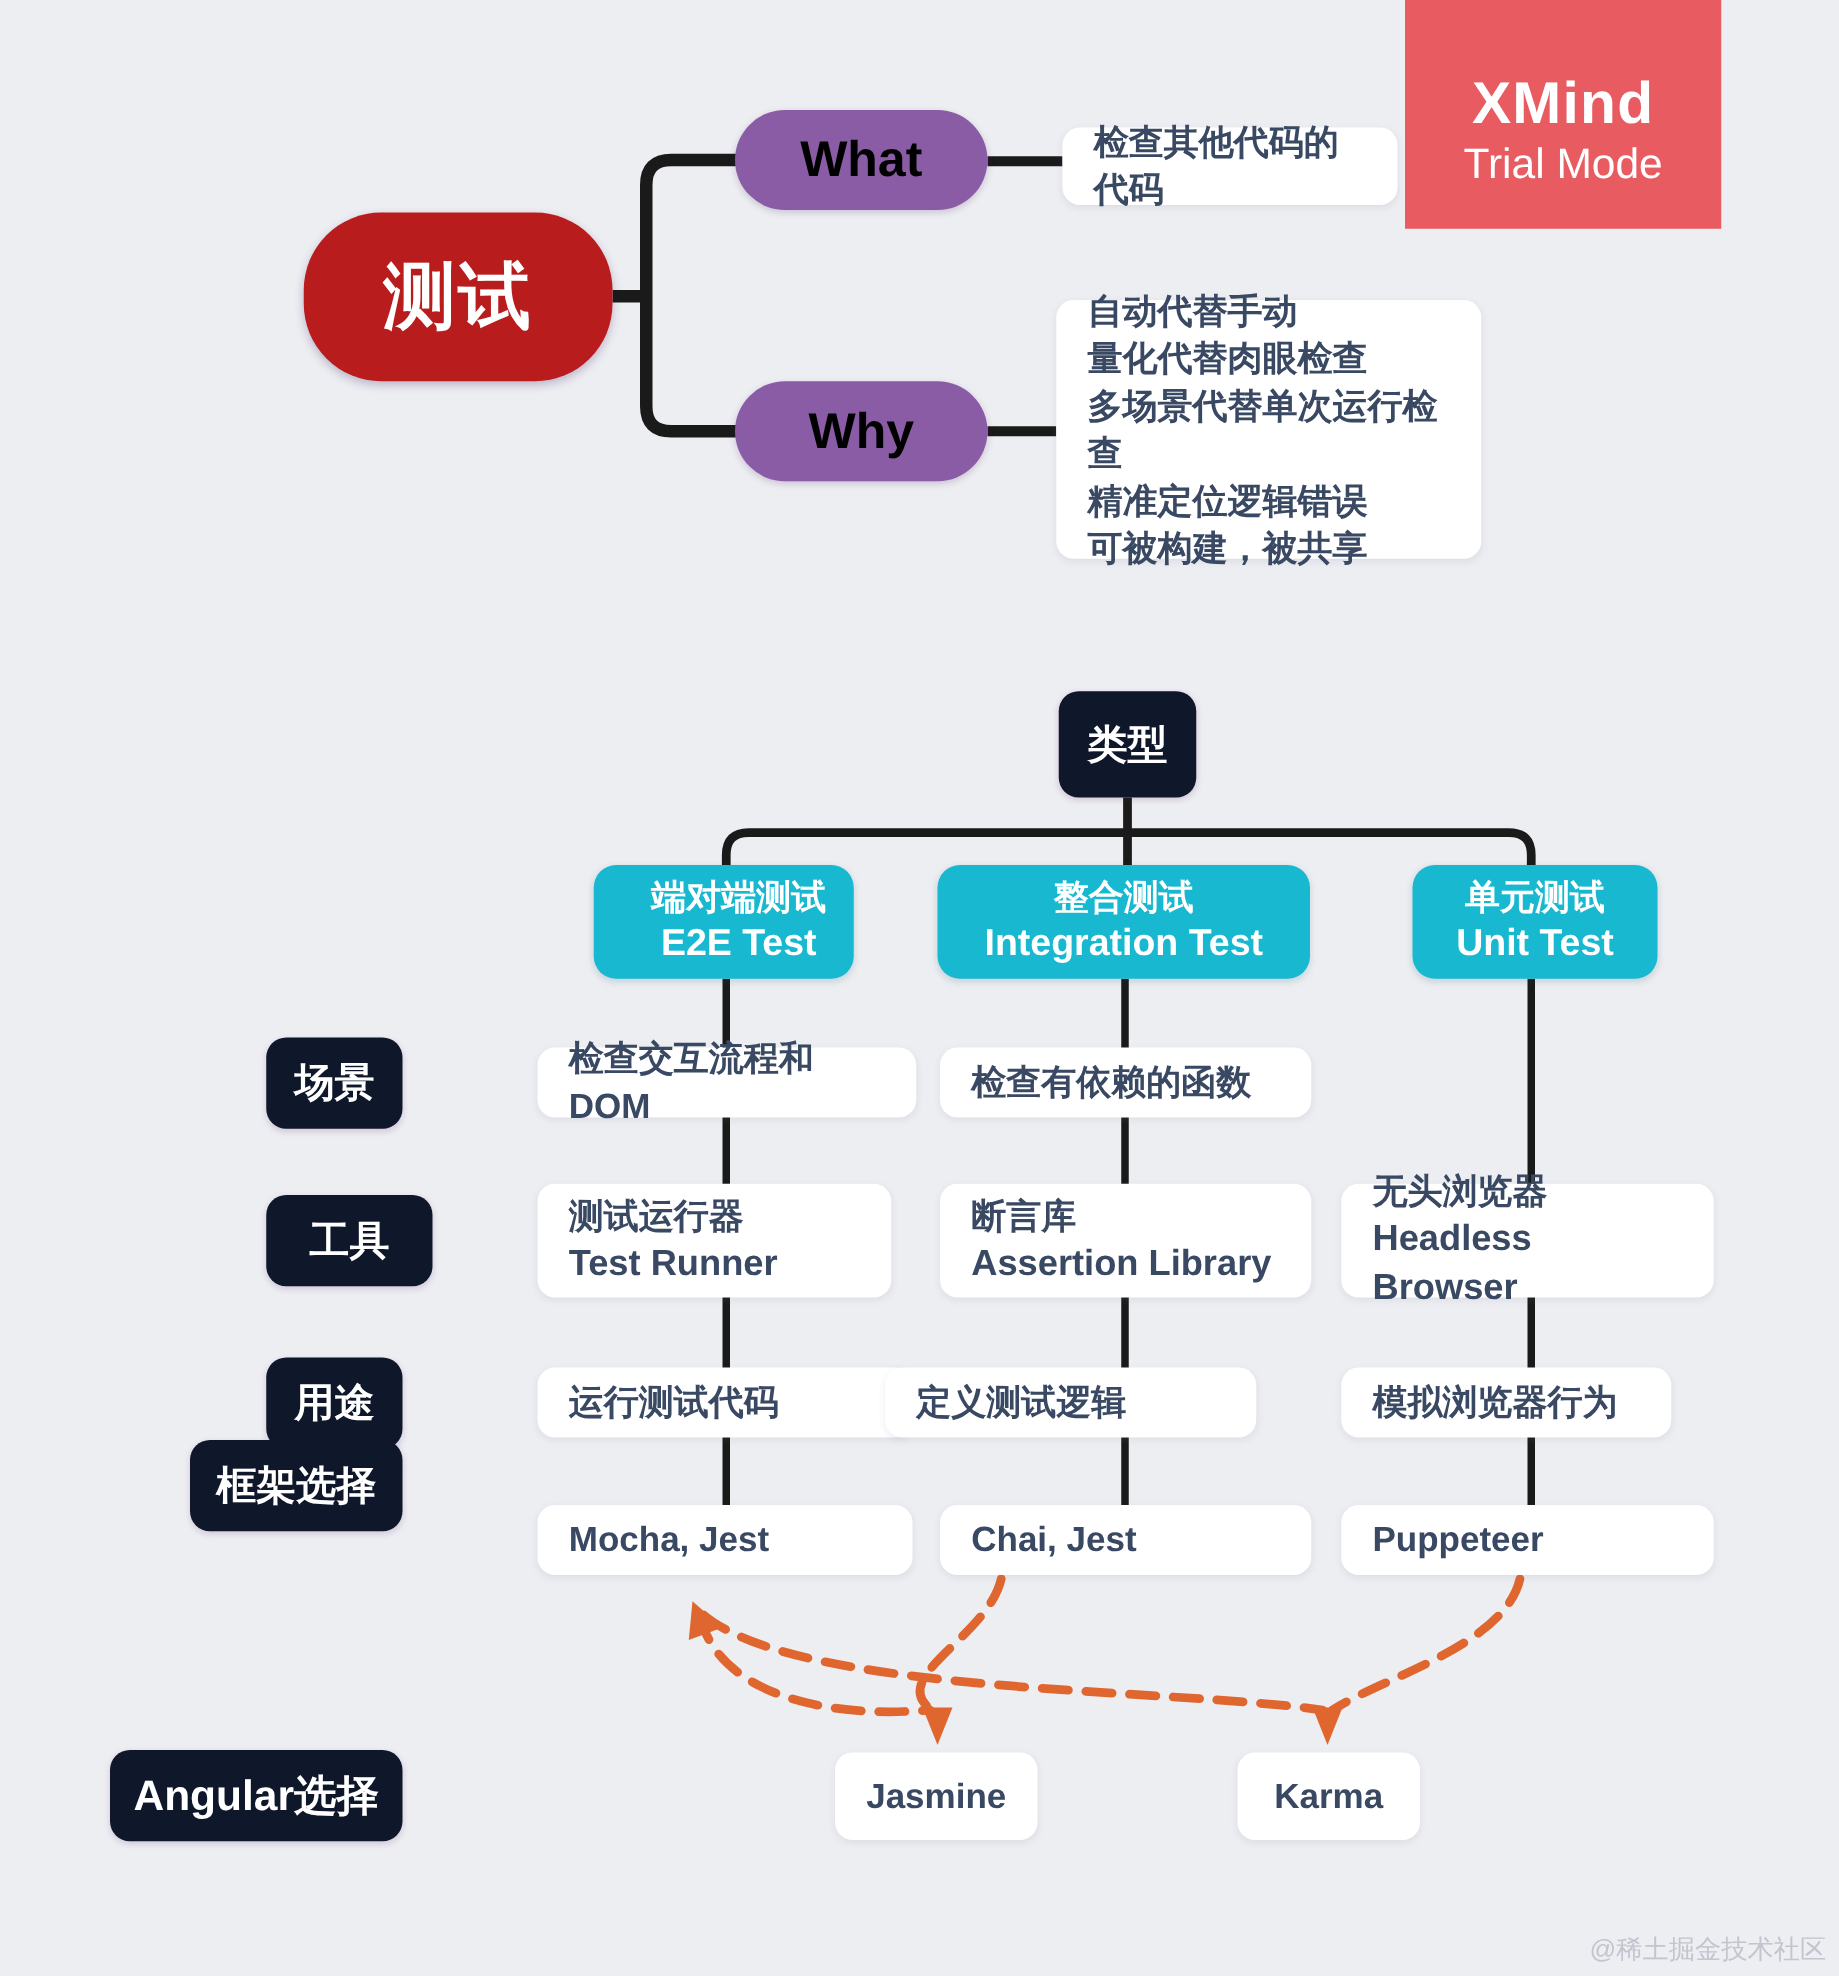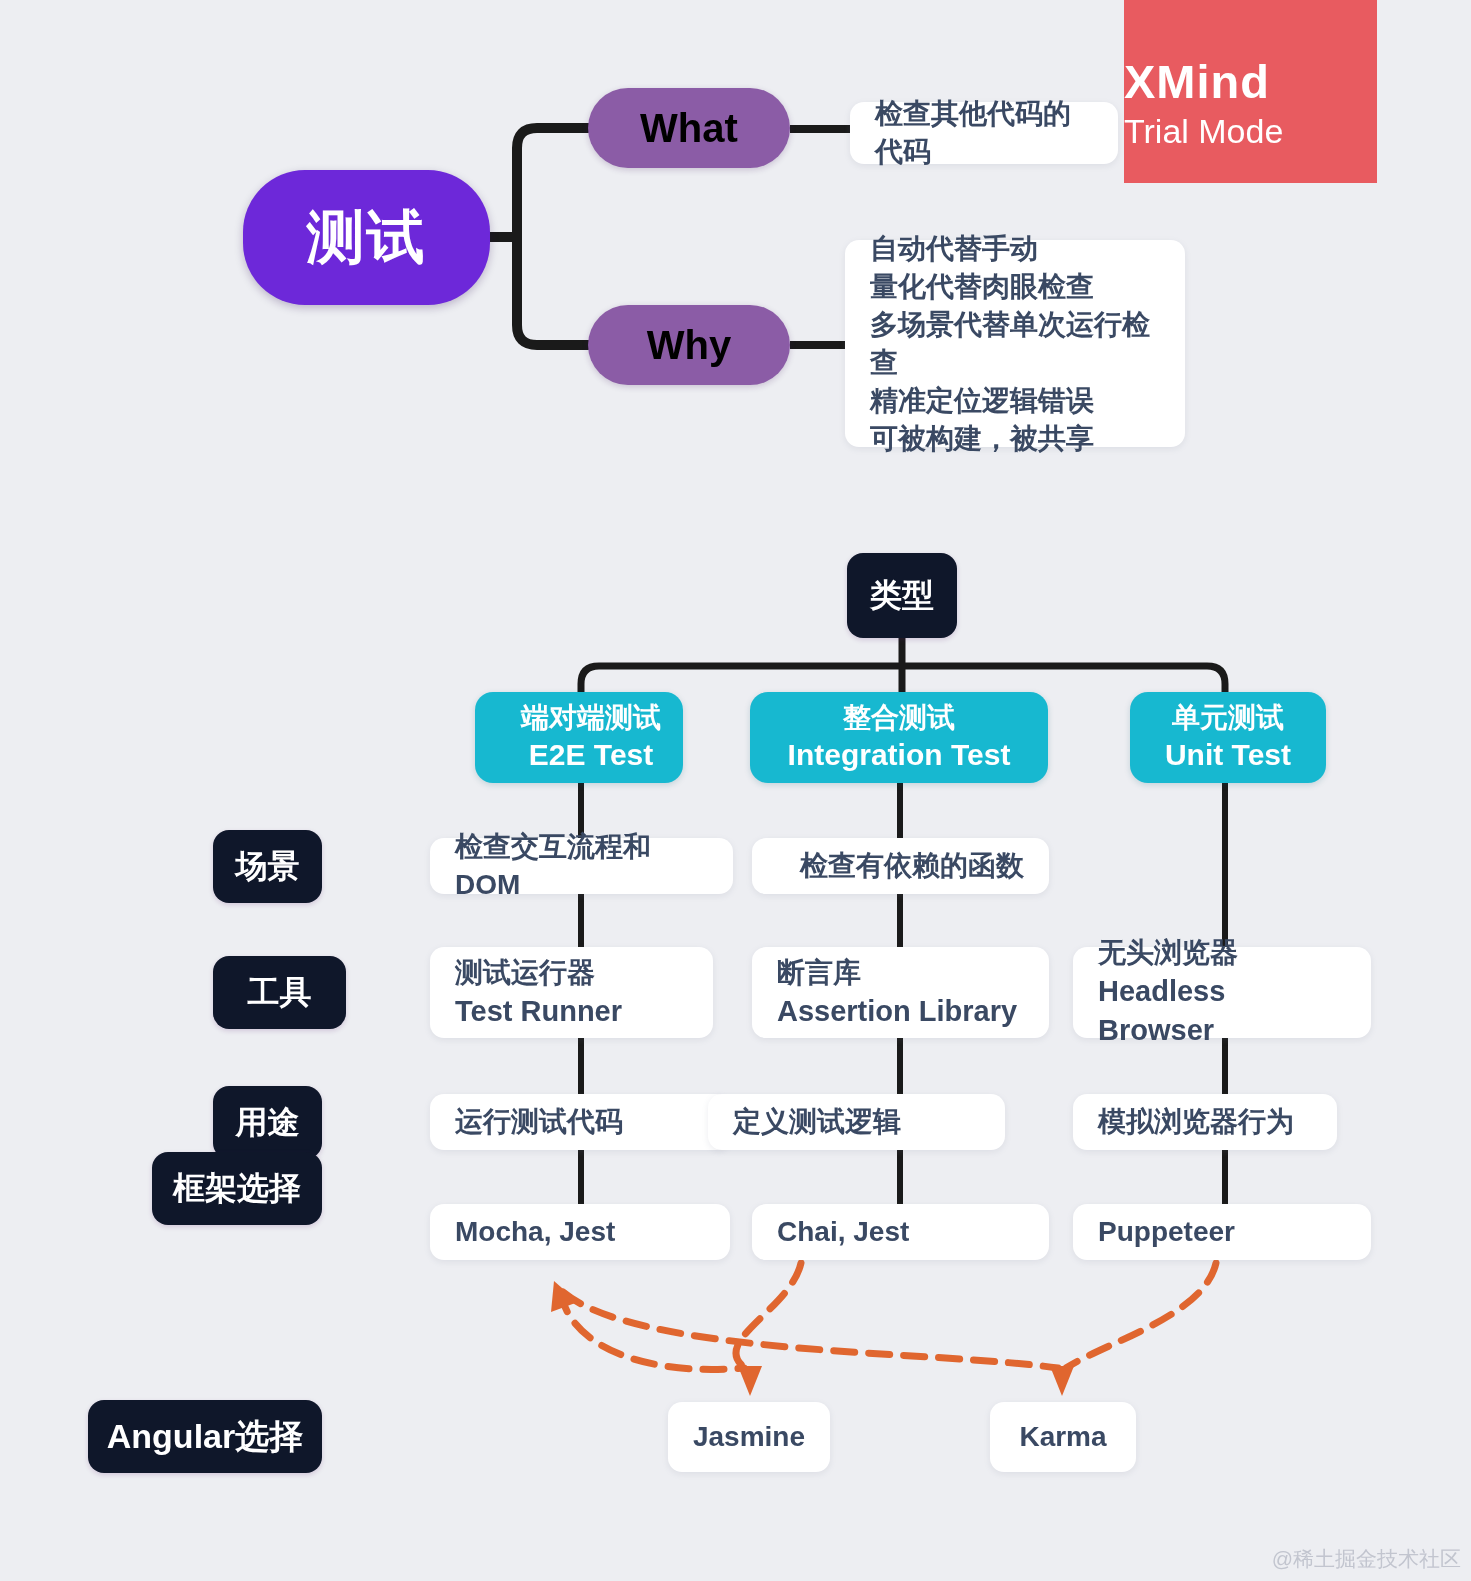--- a/index.html
+++ b/index.html
@@ -5,21 +5,21 @@
   html,body{margin:0;padding:0;}
   body{
     width:1471px;height:1581px;position:relative;overflow:hidden;
     background:#edeef2;
     font-family:"Liberation Sans","DejaVu Sans",sans-serif;
   }
   .canvas{position:absolute;inset:0;}
   svg.connectors{position:absolute;left:0;top:0;z-index:1;}
   .node{position:absolute;z-index:2;box-sizing:border-box;display:flex;align-items:center;justify-content:center;}
   .root-topic{
-    background:#6d28d9;color:#fff;border-radius:62px;
+    background:#b91c1c;color:#fff;border-radius:62px;
     font-size:58px;font-weight:700;letter-spacing:2px;
     box-shadow:0 3px 8px rgba(40,10,80,.25);
   }
   .branch-topic{
     background:#8b5ca6;color:#000000;border-radius:40px;
     font-size:40px;font-weight:700;
     box-shadow:0 2px 6px rgba(60,20,90,.2);
   }
   .orchid{
     background:#0f172a;color:#fff;border-radius:16px;
@@ -37,21 +37,21 @@
     background:#ffffff;border-radius:14px;color:#3a4963;
     font-size:28px;font-weight:600;justify-content:flex-start;
     padding:8px 25px;box-shadow:0 2px 6px rgba(120,125,150,.14);
     line-height:1.35;
   }
   .whitebox .ln2{font-weight:800;font-size:29px;}
   .whitebox.center{justify-content:center;padding:8px 10px;font-weight:800;}
   .whitebox.multi{flex-direction:column;align-items:flex-start;justify-content:center;}
   .badge{
     position:absolute;z-index:3;background:#e85b60;color:#fff;
-    display:flex;flex-direction:column;justify-content:center;
+    display:flex;flex-direction:column;align-items:center;justify-content:center;
     padding-top:26px;box-sizing:border-box;
   }
   .badge .brand{font-size:47px;font-weight:800;letter-spacing:1px;line-height:1.15;}
   .badge .mode{font-size:34px;font-weight:400;line-height:1.3;}
   .watermark{
     position:absolute;z-index:4;color:#c2c5cf;font-size:21px;font-weight:400;
   }
 </style>
 </head>
 <body>
@@ -141,21 +141,21 @@
   <div class="node orchid" style="left:152px;top:1152px;width:170px;height:73px;">
     <span>框架选择</span>
   </div>
   <div class="node orchid" style="left:88px;top:1400px;width:234px;height:73px;font-size:34px;">
     <span>Angular选择</span>
   </div>
 
   <div class="node whitebox" style="left:430px;top:838px;width:303px;height:56px;">
     <span>检查交互流程和DOM</span>
   </div>
-  <div class="node whitebox" style="left:752px;top:838px;width:297px;height:56px;justify-content:flex-end;">
+  <div class="node whitebox" style="left:752px;top:838px;width:297px;height:56px;">
     <span>检查有依赖的函数</span>
   </div>
 
   <div class="node whitebox multi" style="left:430px;top:947px;width:283px;height:91px;">
     <span>测试运行器</span>
     <span class="ln2">Test Runner</span>
   </div>
   <div class="node whitebox multi" style="left:752px;top:947px;width:297px;height:91px;">
     <span>断言库</span>
     <span class="ln2">Assertion Library</span>

